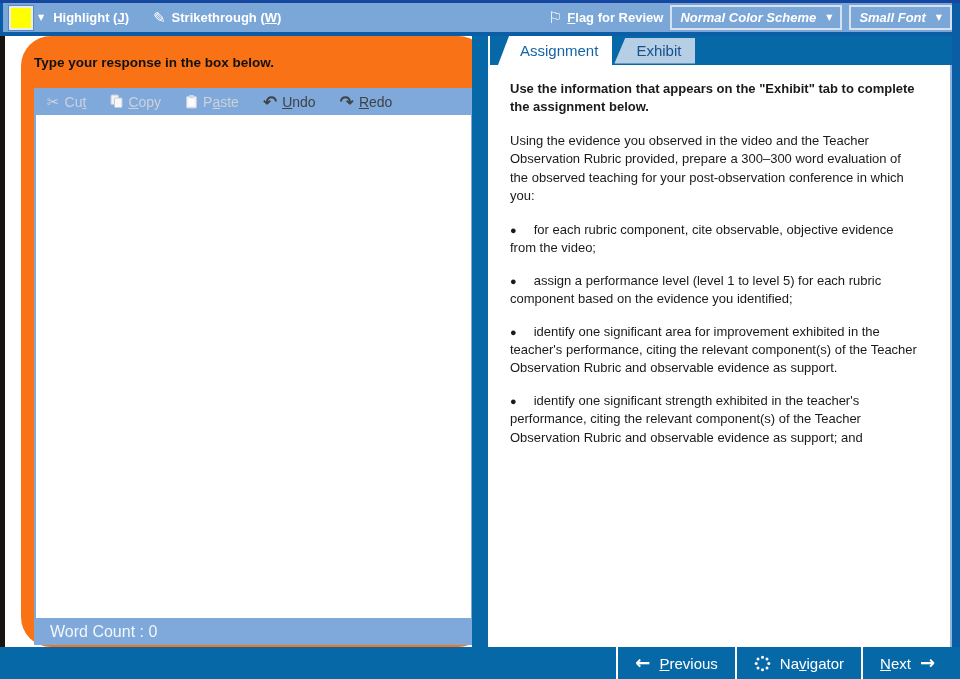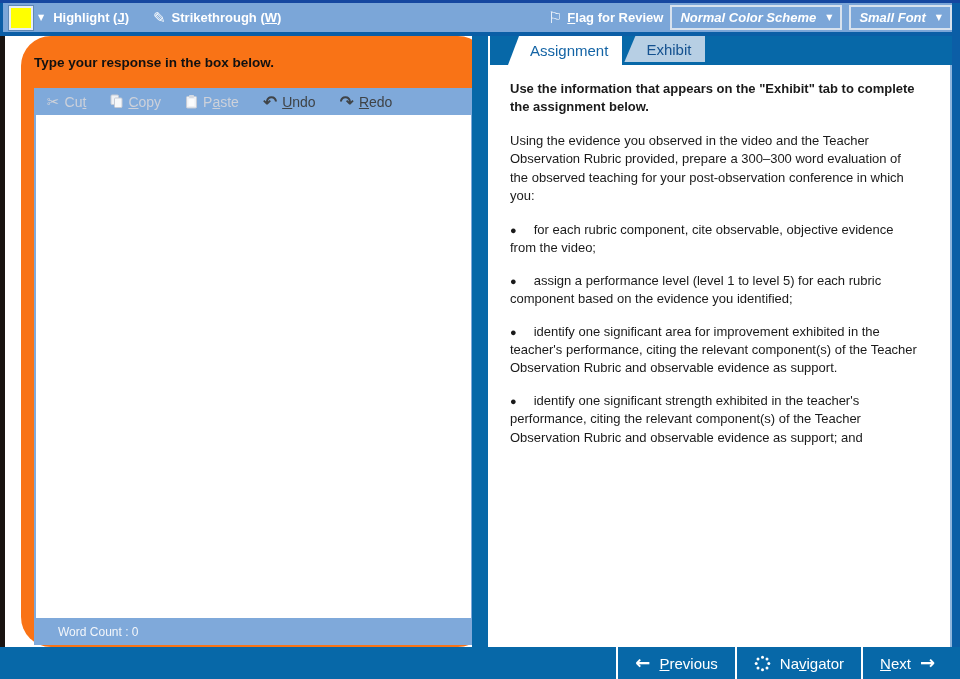--- a/index.html
+++ b/index.html
@@ -34,28 +34,28 @@
   .editor{position:absolute;left:13px;top:52px;width:439px;height:557px;display:flex;flex-direction:column;}
   .editor-toolbar{height:27px;background:#7FA9DA;display:flex;align-items:center;gap:24px;
                   padding-left:13px;font-size:14px;flex:none;}
   .tbtn{display:flex;align-items:center;white-space:nowrap;cursor:default;}
   .tbtn .ticon{margin-right:5px;display:flex;align-items:center;}
   .tbtn.disabled{color:#CDD1DA;}
   .tbtn.enabled{color:#3F4347;}
   .scissors{font-family:"DejaVu Sans",sans-serif;font-size:15px;}
   .uglyph{font-family:"DejaVu Sans",sans-serif;font-size:17px;font-weight:bold;}
   .editor-text{flex:1;background:#fff;border-left:2px solid #7FA9DA;border-right:2px solid #7FA9DA;}
-  .wordcount{height:27px;background:#7FA9DA;color:#F3F6FA;font-size:12px;
-             display:flex;align-items:center;padding-left:24px;flex:none;}
+  .wordcount{height:27px;background:#7FA9DA;color:#F3F6FA;font-size:16px;
+             display:flex;align-items:center;padding-left:16px;flex:none;}
 
   .divider{position:absolute;left:467px;top:0;width:16px;height:100%;background:#0768A8;}
 
   
   .right-panel{position:absolute;left:485px;right:0;top:0;bottom:0;display:flex;flex-direction:column;background:#fff;}
-  .tabrow{height:29px;background:#0768A8;display:flex;align-items:flex-start;padding-left:18px;gap:2px;flex:none;}
+  .tabrow{height:29px;background:#0768A8;display:flex;align-items:center;padding-left:8px;gap:2px;flex:none;}
   .tab{font-size:15px;display:flex;align-items:center;padding:0 14px 0 22px;
        clip-path:polygon(11px 0,100% 0,100% 100%,0 100%);cursor:pointer;}
   .tab.active{background:#fff;color:#1464A5;height:29px;}
   .tab.inactive{background:#B7CFE4;color:#14518F;height:26px;}
   .content{flex:1;background:#fff;border-right:2px solid #8FB4DC;
            padding:15px 26px 0 20px;font-size:13px;line-height:1.42;color:#1a1a1a;overflow:hidden;}
   .content p{margin:0 4px 14px 0;}
   .content p.bold{font-weight:bold;margin-bottom:15px;}
   .content p.para{margin-bottom:15px;}
   .bullet{margin-bottom:15px;}

